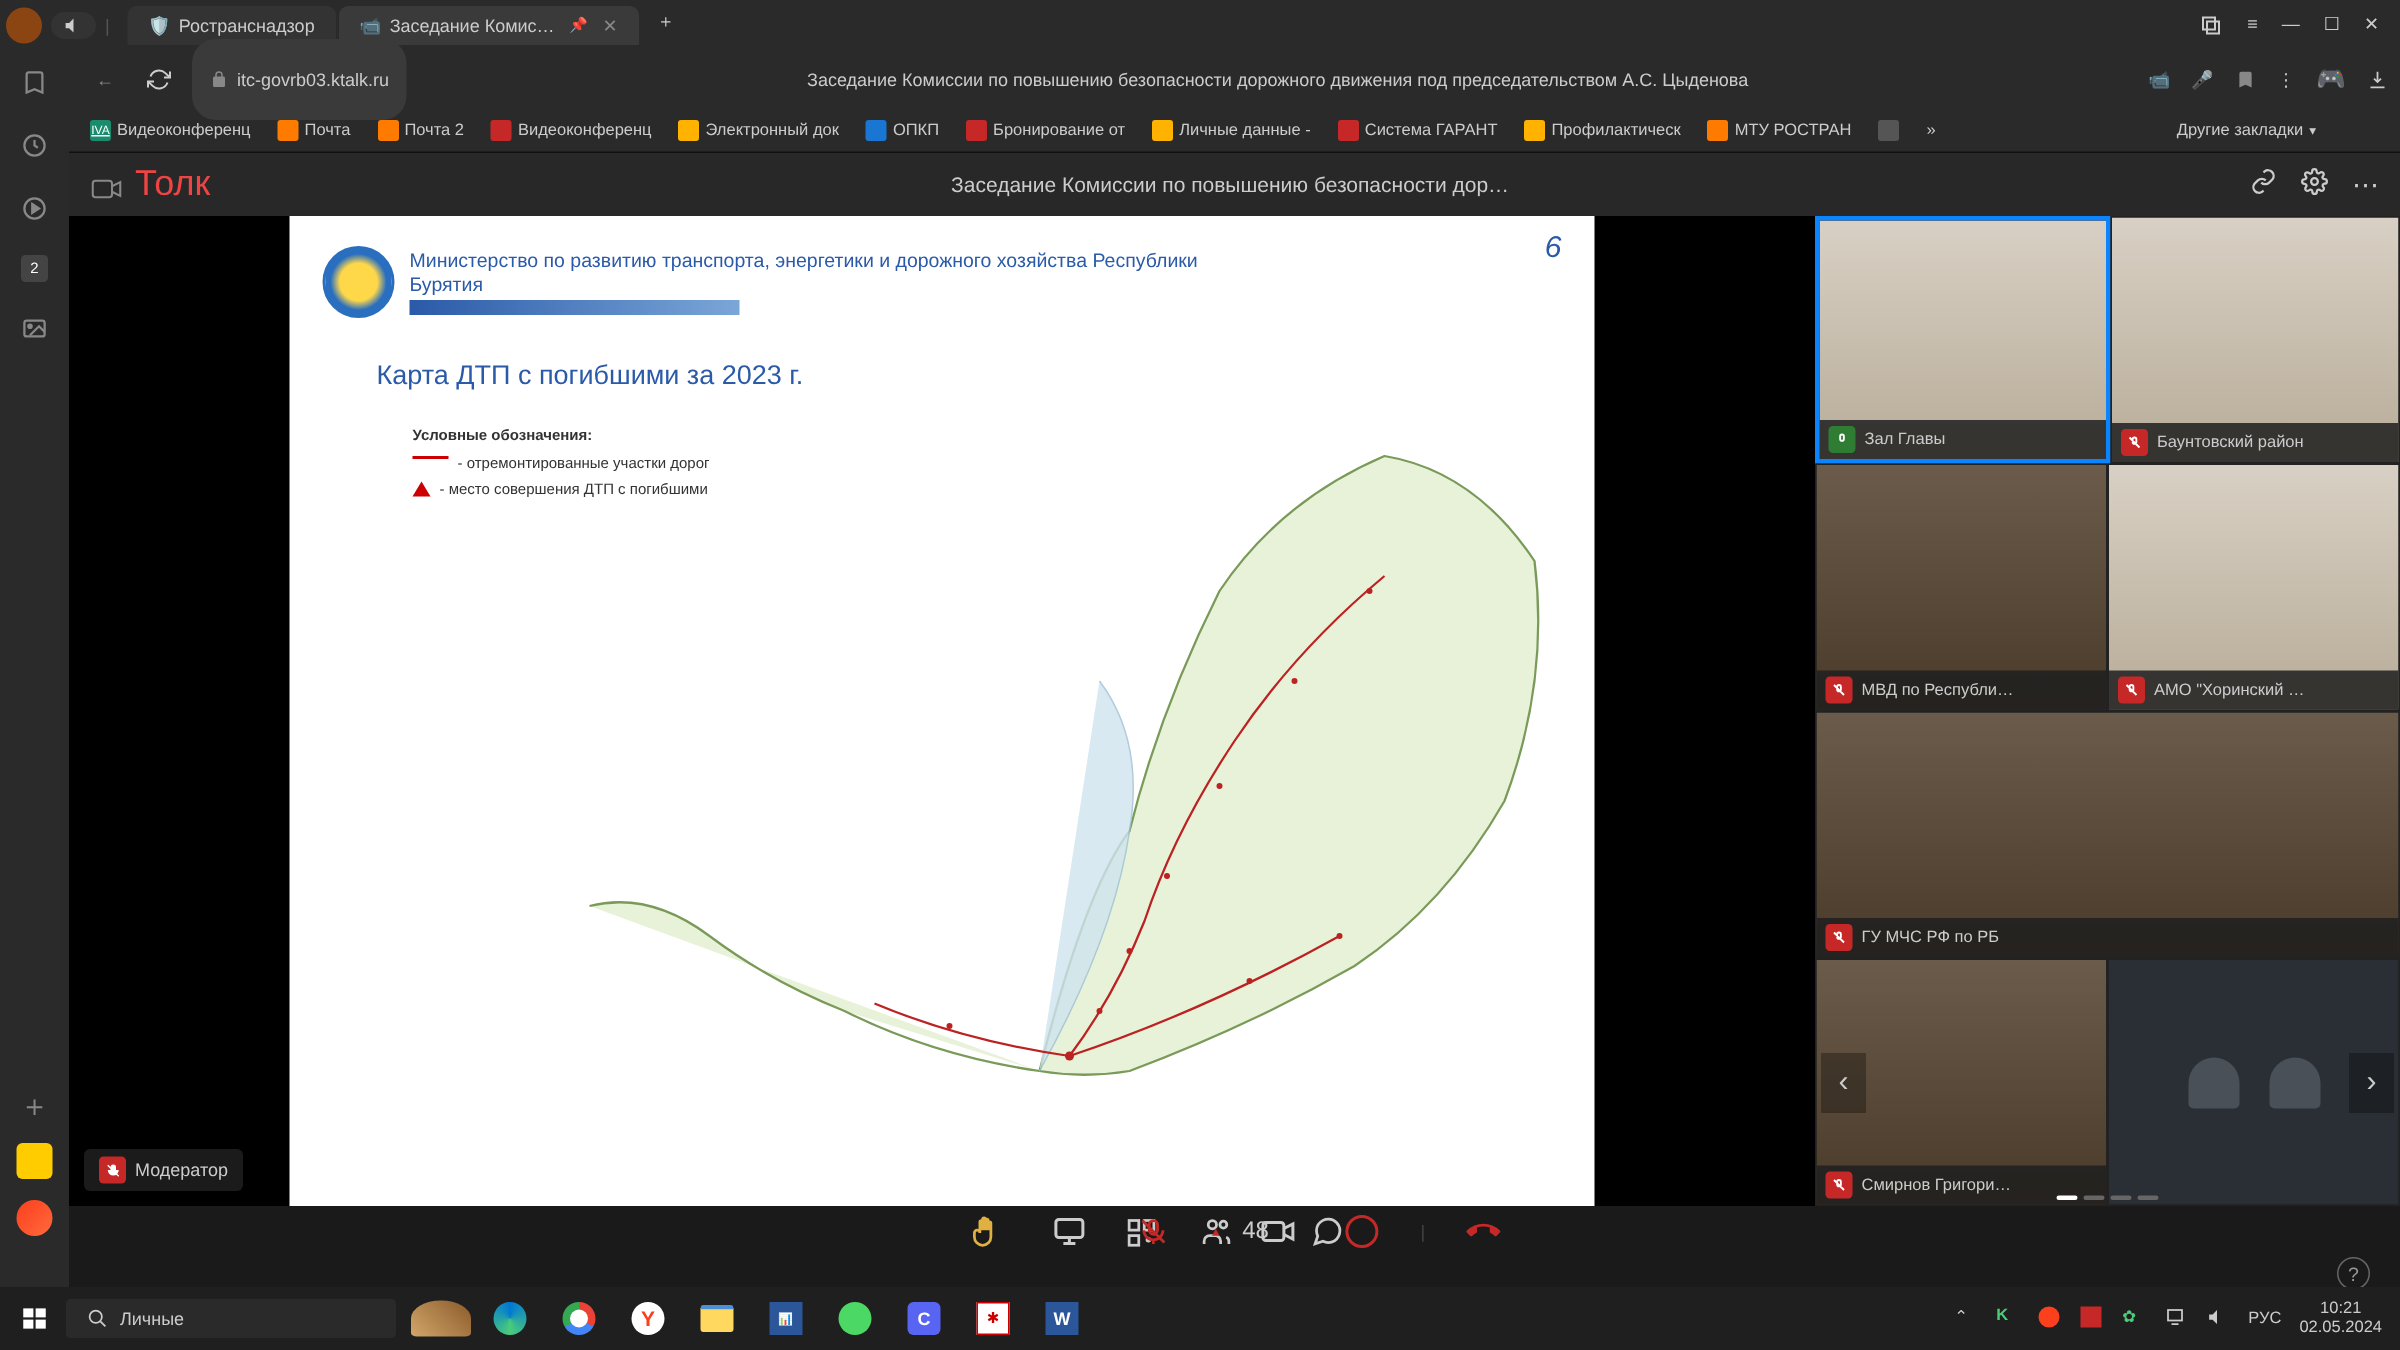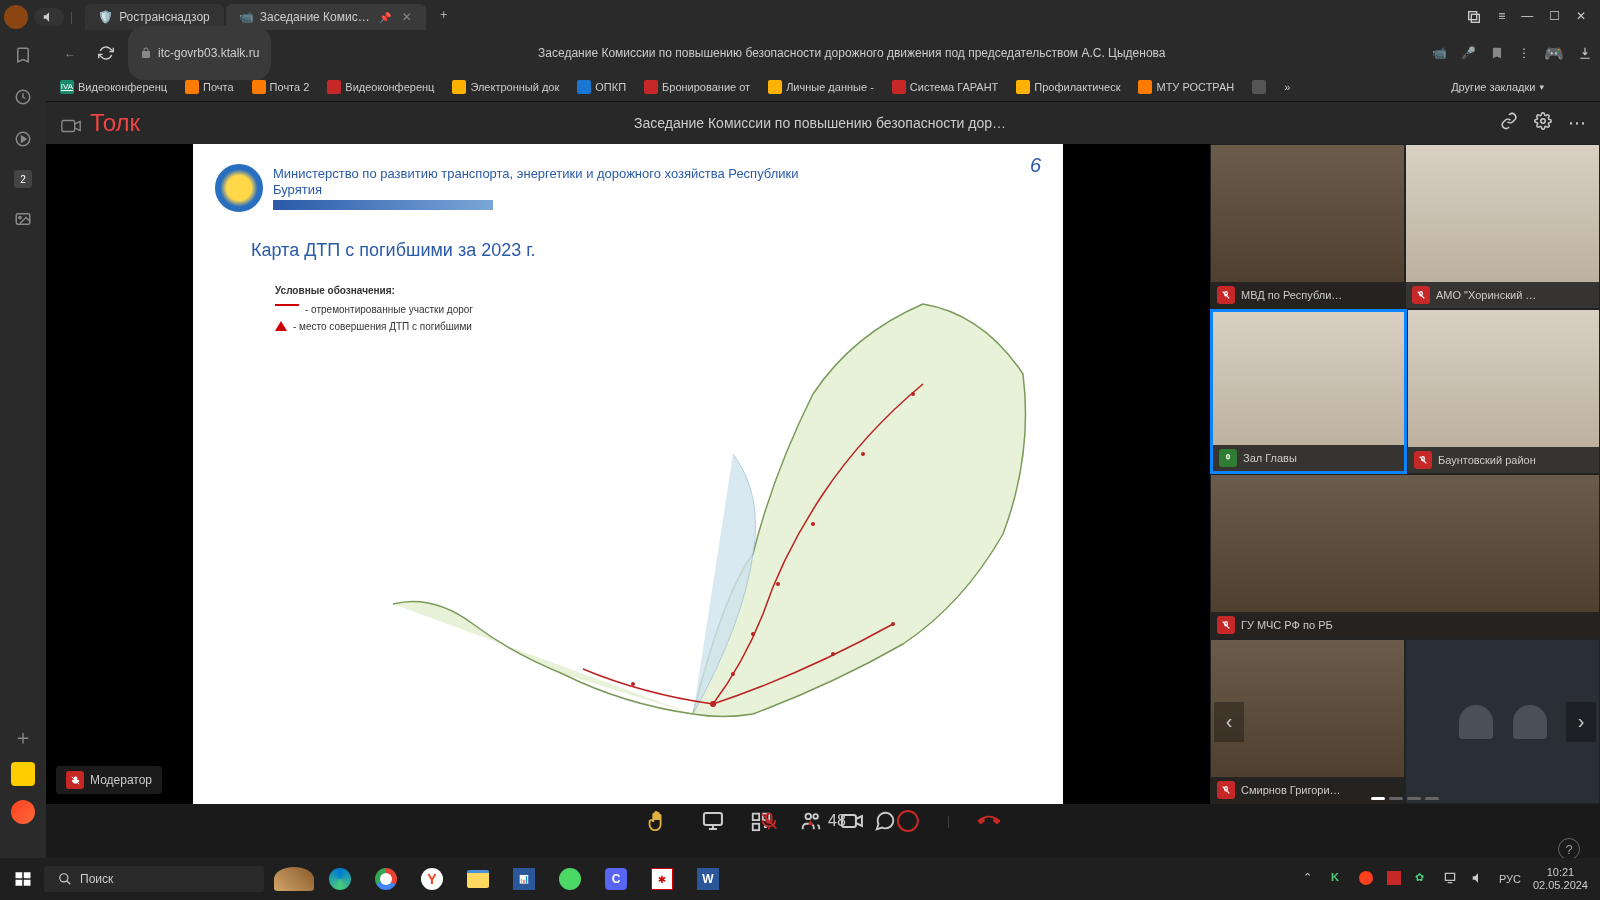--- a/index.html
+++ b/index.html
@@ -339,64 +339,64 @@
           <svg width="11" height="11" viewBox="0 0 24 24" fill="#fff">
               <path d="M19 11a7 7 0 01-14 0M12 4a3 3 0 013 3v4a3 3 0 01-6 0V7a3 3 0 013-3zM4 4l16 16" stroke="#fff" stroke-width="2"></path>
             </svg>
         </span>
         <span>Модератор</span>
       </div>
     </div>
 
     <div class="participants">
       <div class="prow">
+        <div class="pcell active">
+          <div class="vid-room"></div>
+          <div class="pcell-label">
+              <span class="mic-on">
+                <svg width="10" height="10" viewBox="0 0 24 24" stroke="#fff" stroke-width="3" fill="none">
+                  <path d="M12 4a3 3 0 013 3v4a3 3 0 01-6 0V7a3 3 0 013-3z"></path>
+                </svg>
+              </span>
+              <span>Зал Главы</span>
+            </div>
+        </div>
+        <div class="pcell">
+          <div class="vid-room"></div>
+          <div class="pcell-label">
+              <span class="mic-off">
+                <svg width="10" height="10" viewBox="0 0 24 24" stroke="#fff" stroke-width="3" fill="none">
+                  <path d="M12 4a3 3 0 013 3v4a3 3 0 01-6 0V7a3 3 0 013-3zM4 4l16 16"></path>
+                </svg>
+              </span>
+              <span>Баунтовский район</span>
+            </div>
+        </div>
+      </div>
+      <div class="prow">
         <div class="pcell">
           <div class="vid-bg"></div>
           <div class="pcell-label">
               <span class="mic-off">
                 <svg width="10" height="10" viewBox="0 0 24 24" stroke="#fff" stroke-width="3" fill="none">
                   <path d="M12 4a3 3 0 013 3v4a3 3 0 01-6 0V7a3 3 0 013-3zM4 4l16 16"></path>
                 </svg>
               </span>
               <span>МВД по Республи…</span>
             </div>
         </div>
         <div class="pcell">
           <div class="vid-room"></div>
           <div class="pcell-label">
               <span class="mic-off">
                 <svg width="10" height="10" viewBox="0 0 24 24" stroke="#fff" stroke-width="3" fill="none">
                   <path d="M12 4a3 3 0 013 3v4a3 3 0 01-6 0V7a3 3 0 013-3zM4 4l16 16"></path>
                 </svg>
               </span>
               <span>АМО "Хоринский …</span>
-            </div>
-        </div>
-      </div>
-      <div class="prow">
-        <div class="pcell active">
-          <div class="vid-room"></div>
-          <div class="pcell-label">
-              <span class="mic-on">
-                <svg width="10" height="10" viewBox="0 0 24 24" stroke="#fff" stroke-width="3" fill="none">
-                  <path d="M12 4a3 3 0 013 3v4a3 3 0 01-6 0V7a3 3 0 013-3z"></path>
-                </svg>
-              </span>
-              <span>Зал Главы</span>
-            </div>
-        </div>
-        <div class="pcell">
-          <div class="vid-room"></div>
-          <div class="pcell-label">
-              <span class="mic-off">
-                <svg width="10" height="10" viewBox="0 0 24 24" stroke="#fff" stroke-width="3" fill="none">
-                  <path d="M12 4a3 3 0 013 3v4a3 3 0 01-6 0V7a3 3 0 013-3zM4 4l16 16"></path>
-                </svg>
-              </span>
-              <span>Баунтовский район</span>
             </div>
         </div>
       </div>
       <div class="prow">
         <div class="pcell">
           <div class="vid-bg"></div>
           <div class="pcell-label">
               <span class="mic-off">
                 <svg width="10" height="10" viewBox="0 0 24 24" stroke="#fff" stroke-width="3" fill="none">
                   <path d="M12 4a3 3 0 013 3v4a3 3 0 01-6 0V7a3 3 0 013-3zM4 4l16 16"></path>
@@ -508,21 +508,21 @@
         <rect x="13" y="3" width="9" height="8"></rect>
         <rect x="2" y="13" width="9" height="8"></rect>
         <rect x="13" y="13" width="9" height="8"></rect>
       </svg>
   </div>
   <div class="search-box">
     <svg width="14" height="14" viewBox="0 0 24 24" fill="none" stroke="#ccc" stroke-width="2">
         <circle cx="10" cy="10" r="7"></circle>
         <path d="M21 21l-6-6"></path>
       </svg>
-    <span>Поиск</span>
+    <span>Личные</span>
   </div>
   <div class="tb-apps">
     <div class="tb-app">
         <div style="width:40px;height:24px;background:linear-gradient(45deg,#d2a66a,#8a5a2a);border-radius:50% 50% 10% 10%"></div>
       </div>
     <div class="tb-app">
         <div style="width:22px;height:22px;background:conic-gradient(#0078d4,#4bcc7a,#0078d4);border-radius:50%"></div>
       </div>
     <div class="tb-app">
         <div style="width:22px;height:22px;background:conic-gradient(#ea4335 0 120deg,#4285f4 120deg 240deg,#34a853 240deg);border-radius:50%;position:relative">

